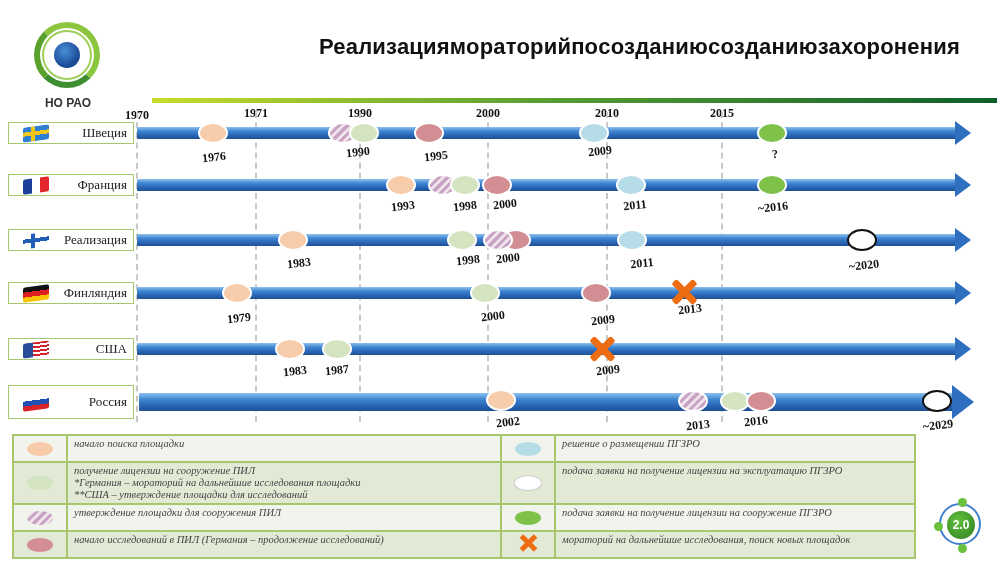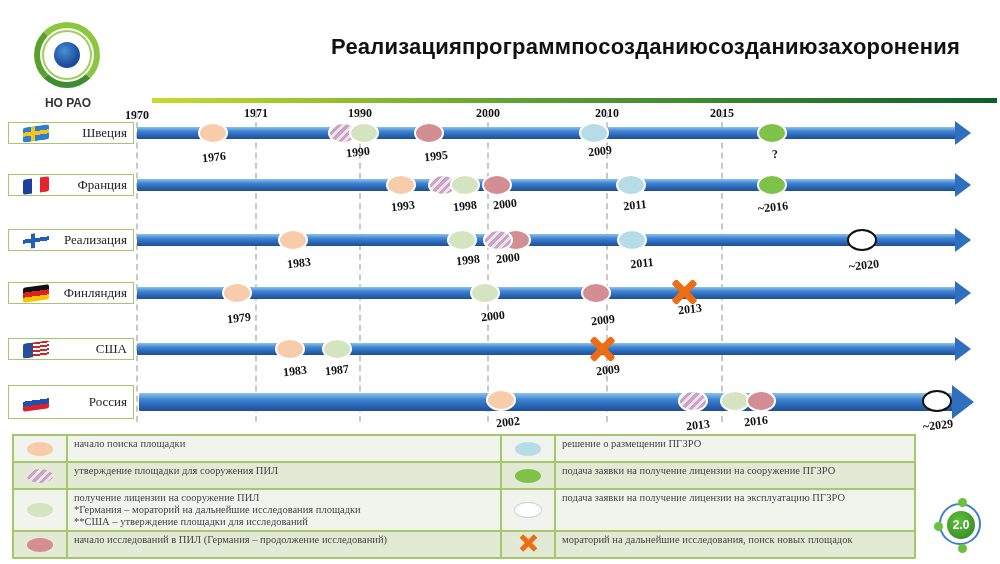--- a/index.html
+++ b/index.html
@@ -25,21 +25,21 @@
   .mk.license{background:#d4e3c0;}
   .mk.research{background:#d38e94;}
   .mk.decision{background:#b6dce8;}
   .mk.apply{background:#7ec24a;}
   .mk.operate{background:#fff;border:2px solid #111;}
   .xmark{width:28px;height:28px;transform:translate(-50%,-50%);}
   .xmark:before,.xmark:after{content:"";position:absolute;left:11px;top:-1px;width:7px;height:30px;background:#ee6c12;border-radius:2px;}
   .xmark:before{transform:rotate(45deg);} .xmark:after{transform:rotate(-45deg);}
   .yl{font-weight:bold;font-size:12px;color:#111;transform:translateX(-50%) rotate(-6deg);white-space:nowrap;}
   table.legend{position:absolute;left:12px;top:434px;border-collapse:collapse;width:904px;font-size:10.5px;color:#444;}
-  table.legend td{border:2px solid #a6c76c;vertical-align:top;padding:2px 6px;line-height:12px;}
+  table.legend td{border:2px solid #a6c76c;vertical-align:top;padding:2px 6px;line-height:12px;font-style:italic;}
   table.legend tr:nth-child(odd) td{background:#f1f4ec;}
   table.legend tr:nth-child(even) td{background:#e2ead6;}
   td.sym{width:40px;text-align:center;vertical-align:middle !important;}
   td.sym2{width:40px;text-align:center;vertical-align:middle !important;}
   .lsym{display:inline-block;width:26px;height:14px;border-radius:50%;vertical-align:middle;}
   .badge{left:936px;top:500px;width:50px;height:50px;}
   .badge .ring{position:absolute;left:3px;top:3px;width:42px;height:42px;border-radius:50%;border:2px solid #3e7fd0;box-sizing:border-box;}
   .badge .core{position:absolute;left:11px;top:11px;width:28px;height:28px;border-radius:50%;background:radial-gradient(circle at 40% 35%,#5fbf3c,#2f7f22);color:#fff;font-family:"Liberation Sans",sans-serif;font-weight:bold;font-size:12px;display:flex;align-items:center;justify-content:center;}
   .badge .dot{position:absolute;width:9px;height:9px;border-radius:50%;background:#6cc13c;}
 </style>
@@ -49,21 +49,21 @@
 <div class="abs logo-wrap">
   <div class="logo-ring"></div>
   <div class="logo-ring2"></div>
   <div class="logo-core"></div>
   <div class="logo-text">НО РАО</div>
 </div>
 
 <div class="abs title">
   <div class="l1">
     <span>Реализация</span>
-    <span>программ</span>
+    <span>мораторий</span>
     <span>по</span>
     <span>созданию</span>
     <span>созданию</span>
     <span>захоронения</span>
   </div>
 </div>
 <div class="abs title-bar"></div>
 
 <div class="abs year-tick" style="left:137px;top:108px">1970</div>
 <div class="abs year-tick" style="left:256px;top:106px">1971</div>
@@ -178,37 +178,37 @@
 <div class="abs yl" style="left:938px;top:418px">~2029</div>
 
 <table class="legend">
   <tbody>
       <tr style="height:27px">
     <td class="sym"><span class="lsym" style="background:#f7ccaa"></span></td>
     <td style="width:420px">начало поиска площадки</td>
     <td class="sym2"><span class="lsym" style="background:#b6dce8"></span></td>
     <td>решение о размещении ПГЗРО</td>
   </tr>
-  <tr style="height:27px">
-    <td class="sym"><span class="lsym" style="background:repeating-linear-gradient(135deg,#c9a3c4 0 3px,#efe2ea 3px 6px)"></span></td>
-    <td>утверждение площадки для сооружения ПИЛ</td>
-    <td class="sym2"><span class="lsym" style="background:#7ec24a"></span></td>
-    <td>подача заявки на получение лицензии на сооружение ПГЗРО</td>
-  </tr>
   <tr style="height:42px">
     <td class="sym"><span class="lsym" style="background:#d4e3c0"></span></td>
     <td>
       <div>получение лицензии на сооружение ПИЛ</div>
       <div>*Германия – мораторий на дальнейшие исследования площадки</div>
       <div>**США – утверждение площадки для исследований</div>
     </td>
     <td class="sym2"><span class="lsym" style="background:#fff;border:1px solid #ccc"></span></td>
     <td>подача заявки на получение лицензии на эксплуатацию ПГЗРО</td>
   </tr>
   <tr style="height:27px">
+    <td class="sym"><span class="lsym" style="background:repeating-linear-gradient(135deg,#c9a3c4 0 3px,#efe2ea 3px 6px)"></span></td>
+    <td>утверждение площадки для сооружения ПИЛ</td>
+    <td class="sym2"><span class="lsym" style="background:#7ec24a"></span></td>
+    <td>подача заявки на получение лицензии на сооружение ПГЗРО</td>
+  </tr>
+  <tr style="height:27px">
     <td class="sym"><span class="lsym" style="background:#d38e94"></span></td>
     <td>начало исследований в ПИЛ (Германия – продолжение исследований)</td>
     <td class="sym2"><span style="display:inline-block;position:relative;width:18px;height:18px"><span style="position:absolute;left:7px;top:-1px;width:5px;height:20px;background:#ee6c12;transform:rotate(45deg)"></span><span style="position:absolute;left:7px;top:-1px;width:5px;height:20px;background:#ee6c12;transform:rotate(-45deg)"></span></span></td>
     <td>мораторий на дальнейшие исследования, поиск новых площадок</td>
   </tr>
 </tbody>
   </table>
 
 <div class="abs badge">
   <div class="ring"></div>

